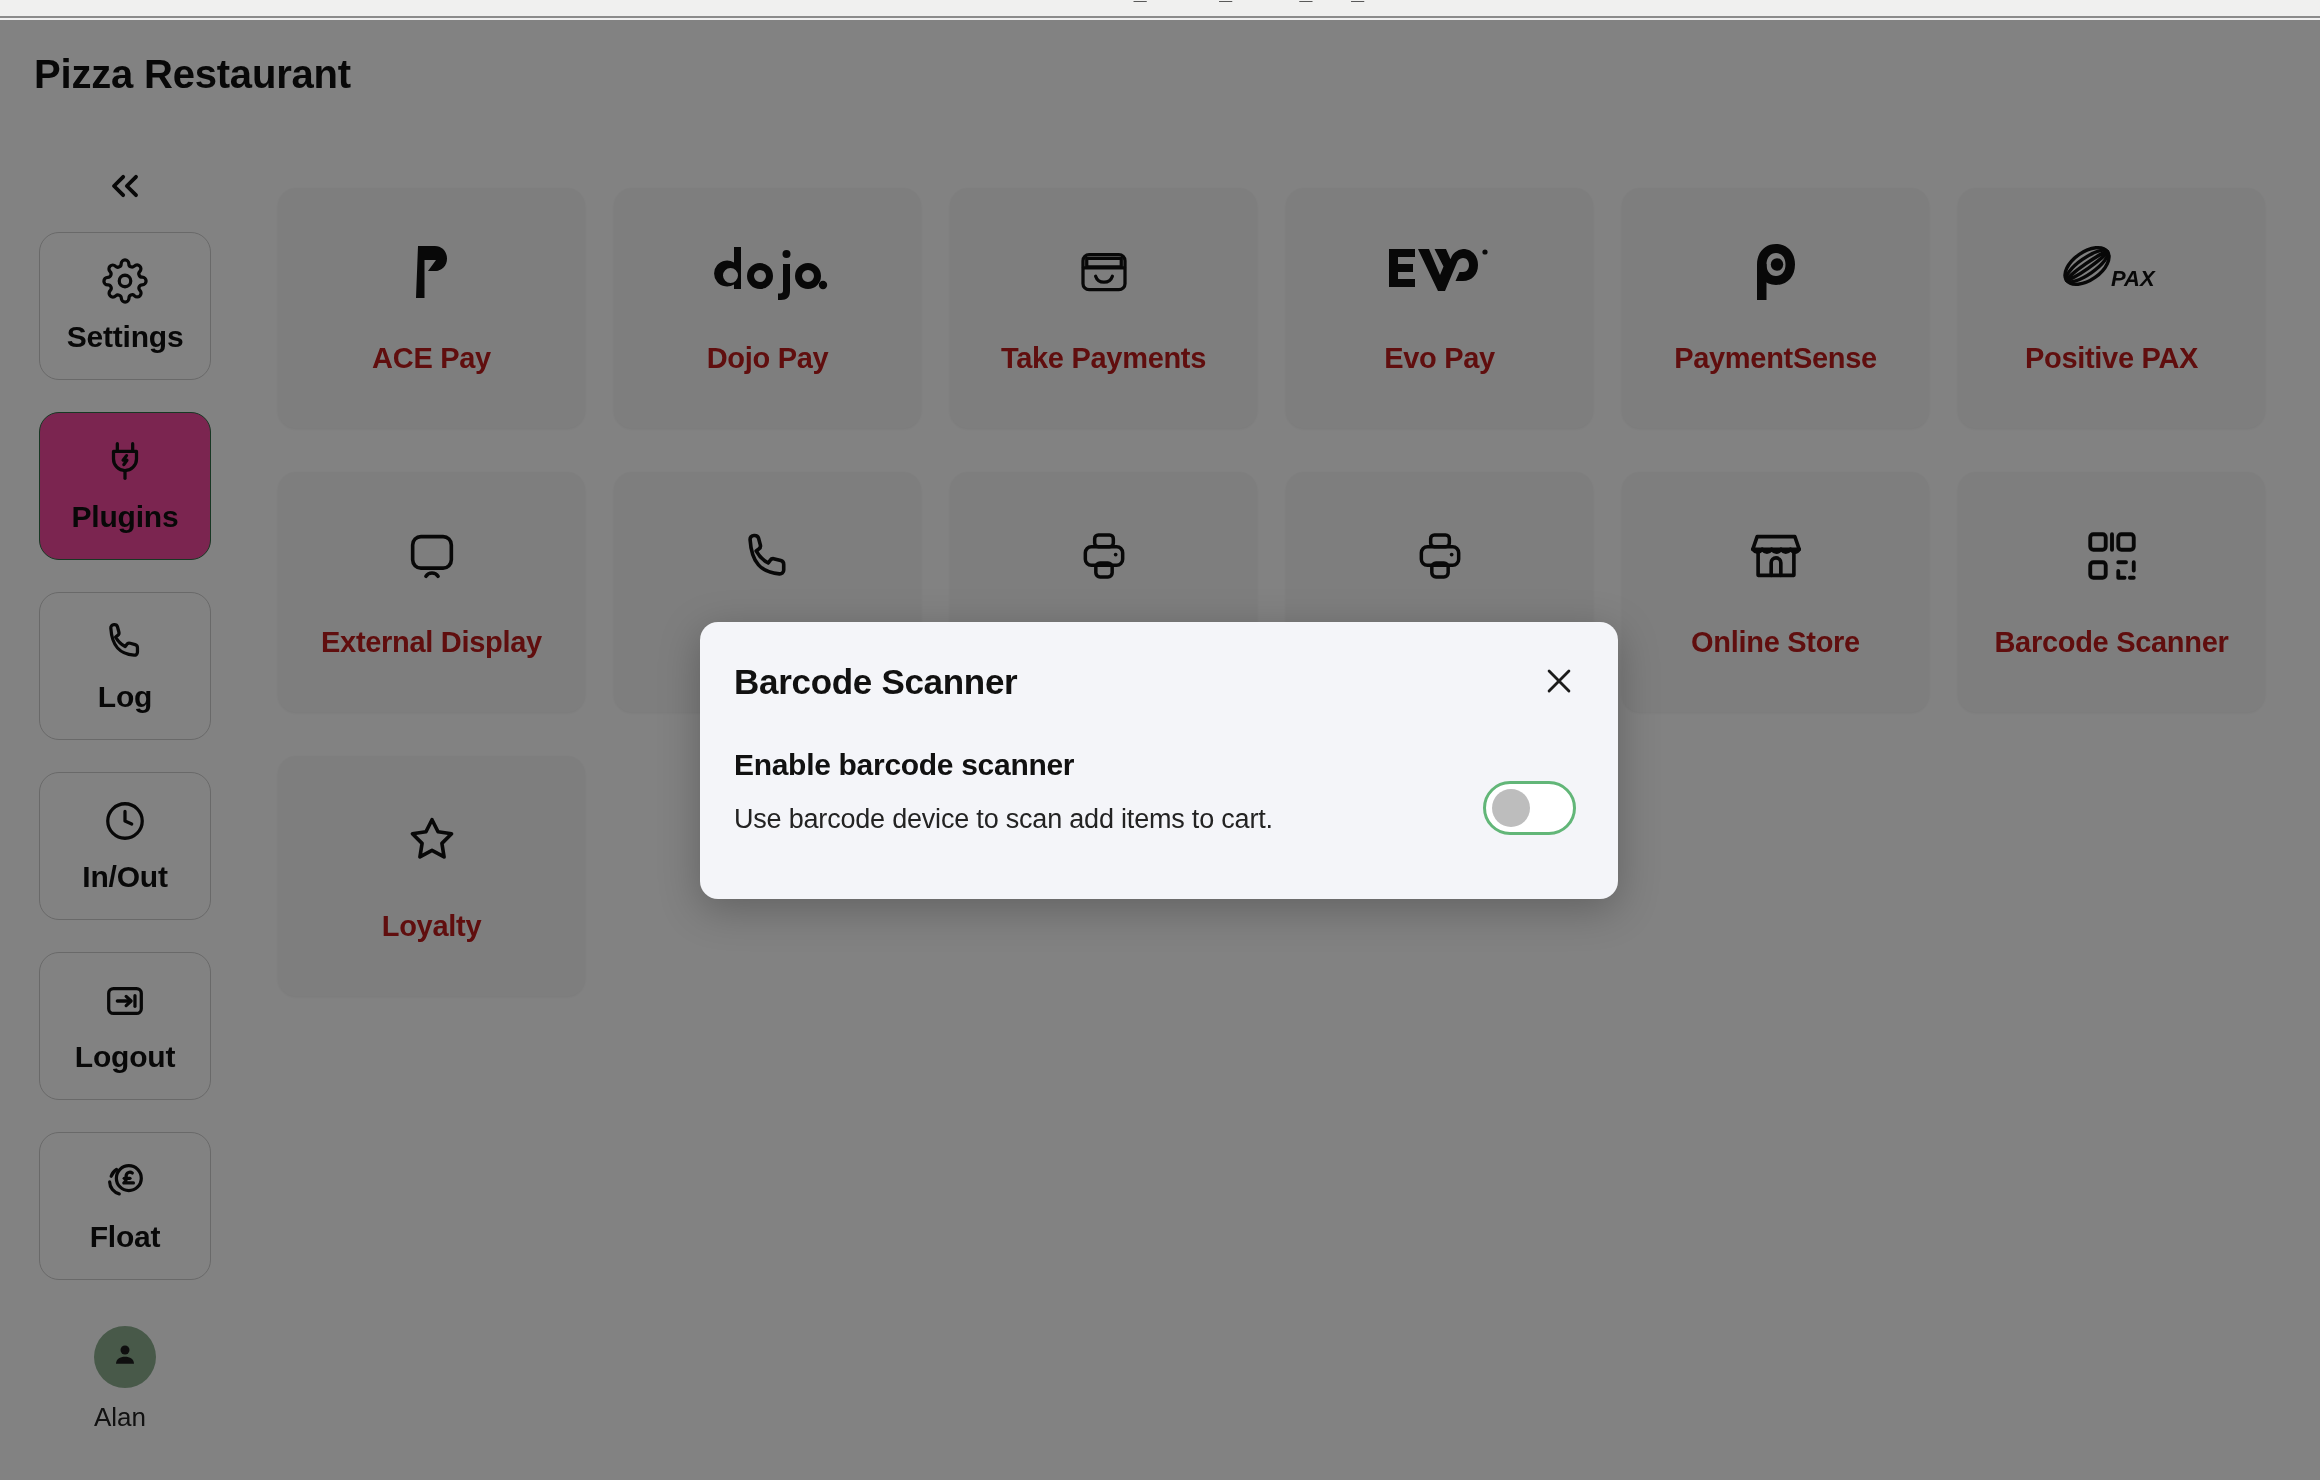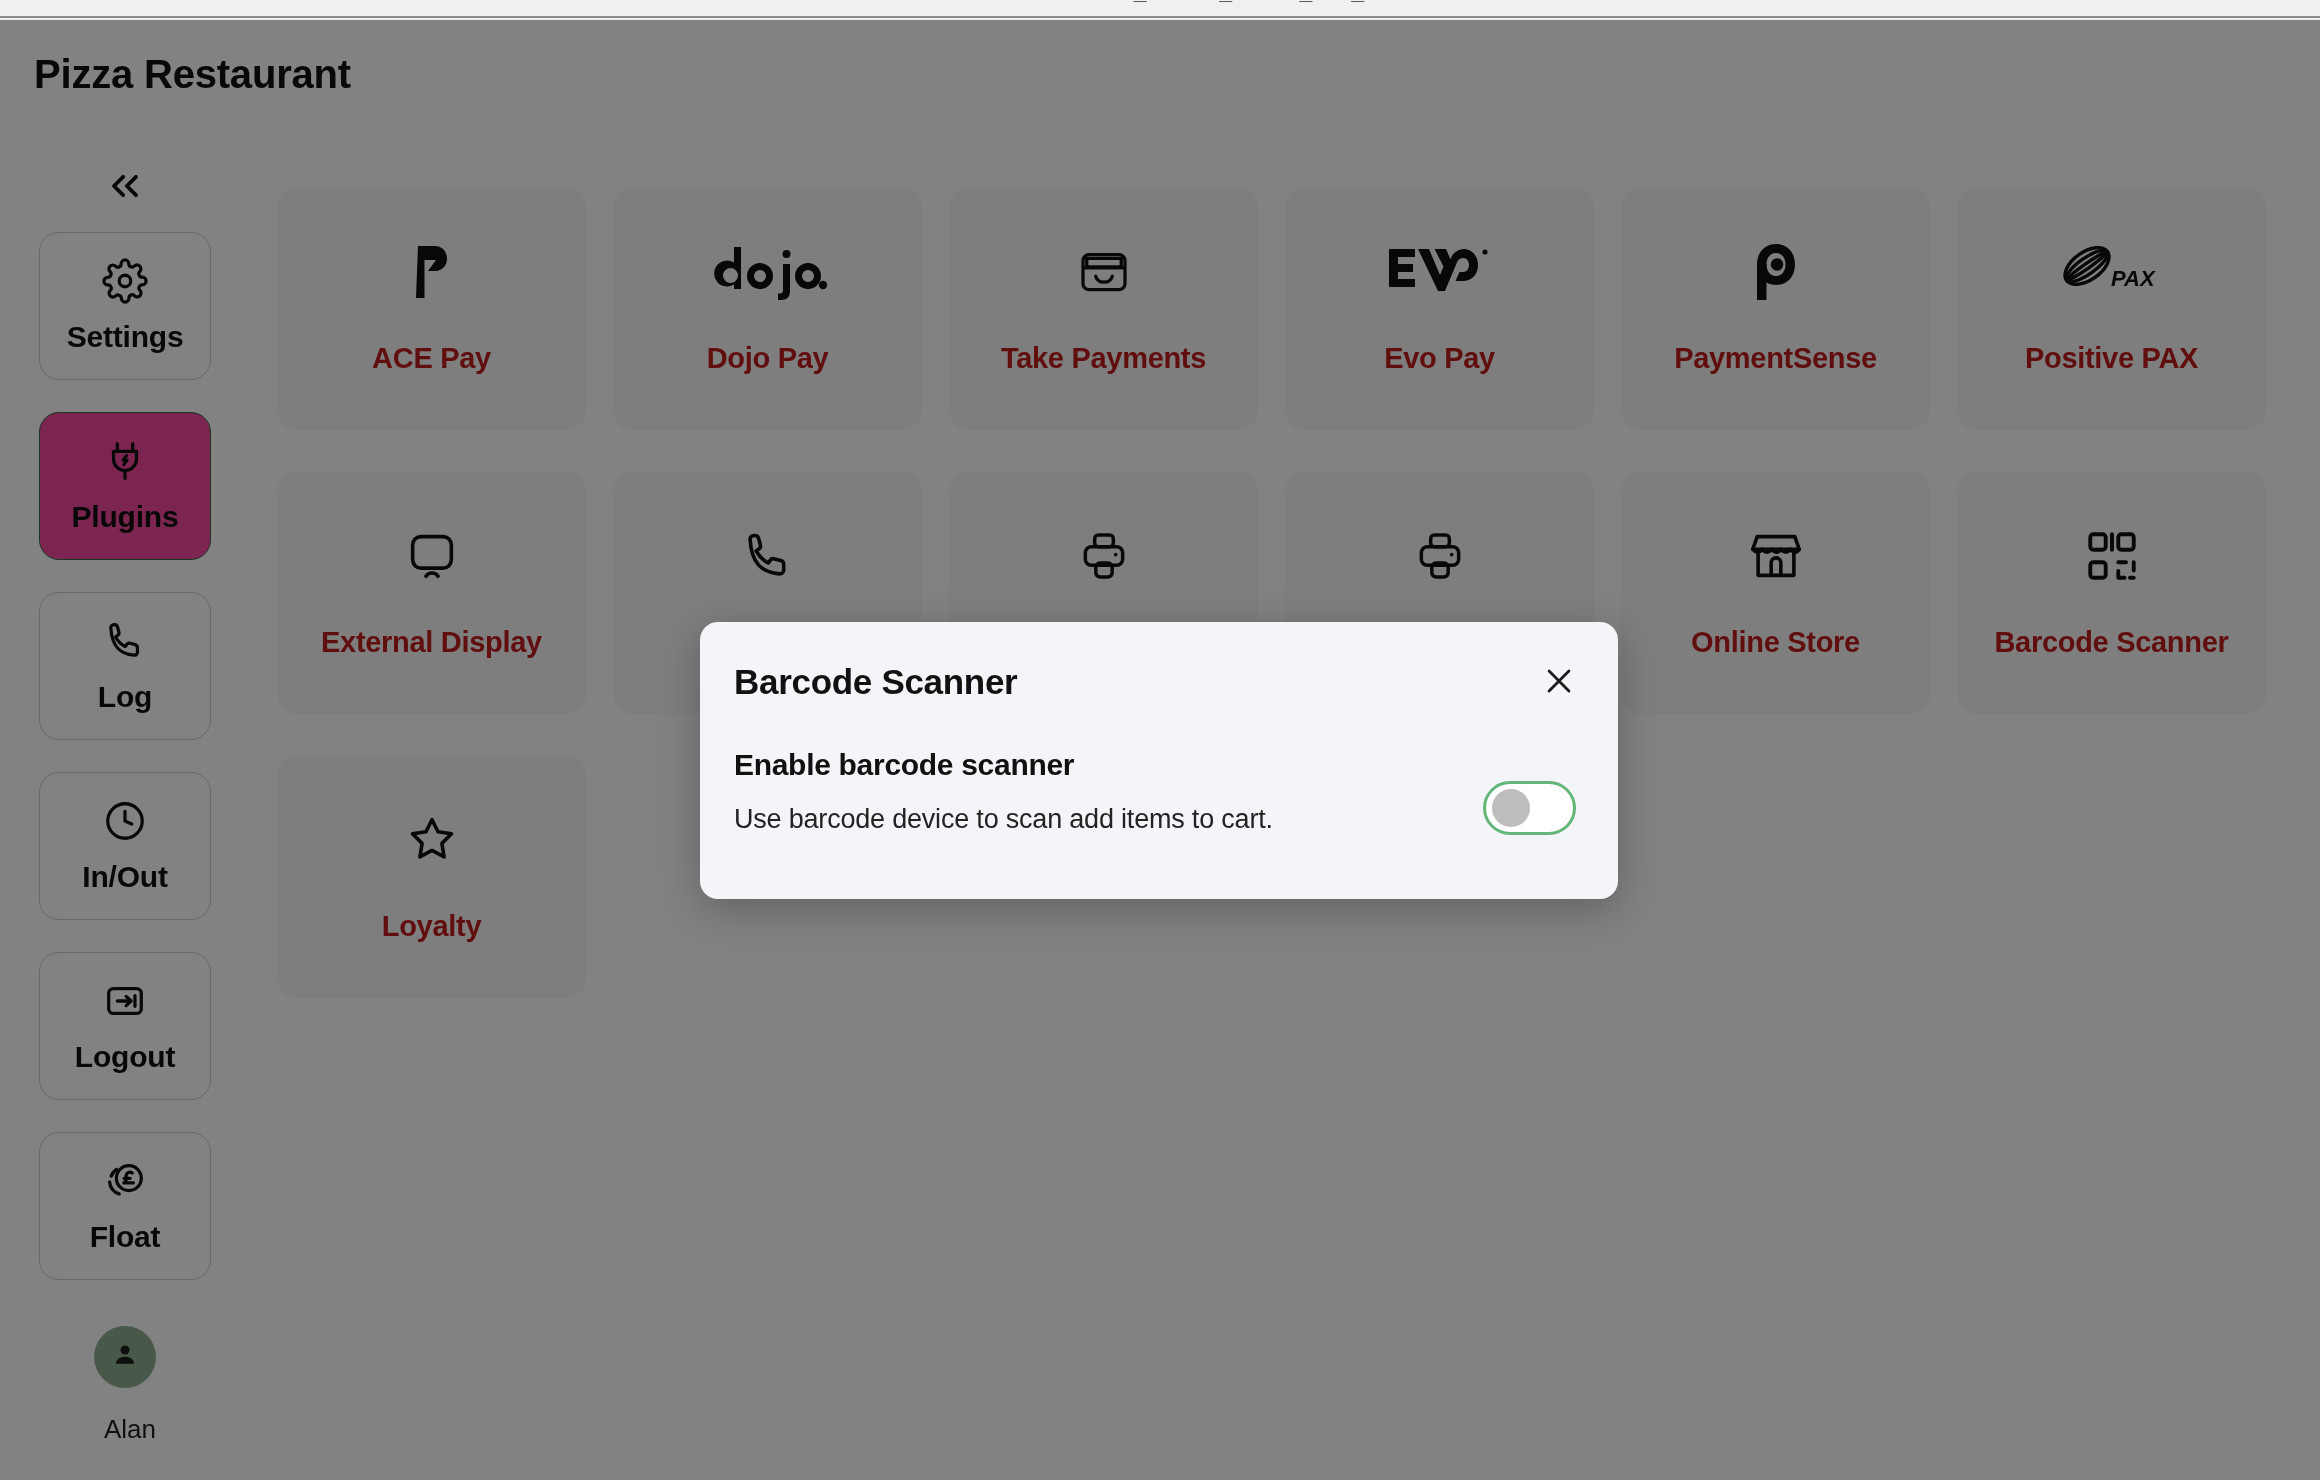--- a/index.html
+++ b/index.html
@@ -81,22 +81,22 @@
     border-color: #2e6b45;
   }
   .nav-label {
     font-size: 30px; font-weight: 700; color: #111;
     letter-spacing: -.2px;
   }
   .nav-icon { width: 46px; height: 46px; display:block; }
   .nav-icon svg { width: 46px; height: 46px; display: block; }
 
   #user-block {
-    display: flex; flex-direction: column; align-items: flex-end;
-    margin-top: 14px; cursor: pointer; gap: 12px;
+    display: flex; flex-direction: column; align-items: flex-start;
+    margin-top: 14px; cursor: pointer;
   }
   #avatar {
     width: 62px; height: 62px; border-radius: 50%;
     background: #8aab8d;
     display: flex; align-items: center; justify-content: center;
   }
   #user-name {
     margin-top: 14px;
     font-size: 26px; color: #222;
   }

